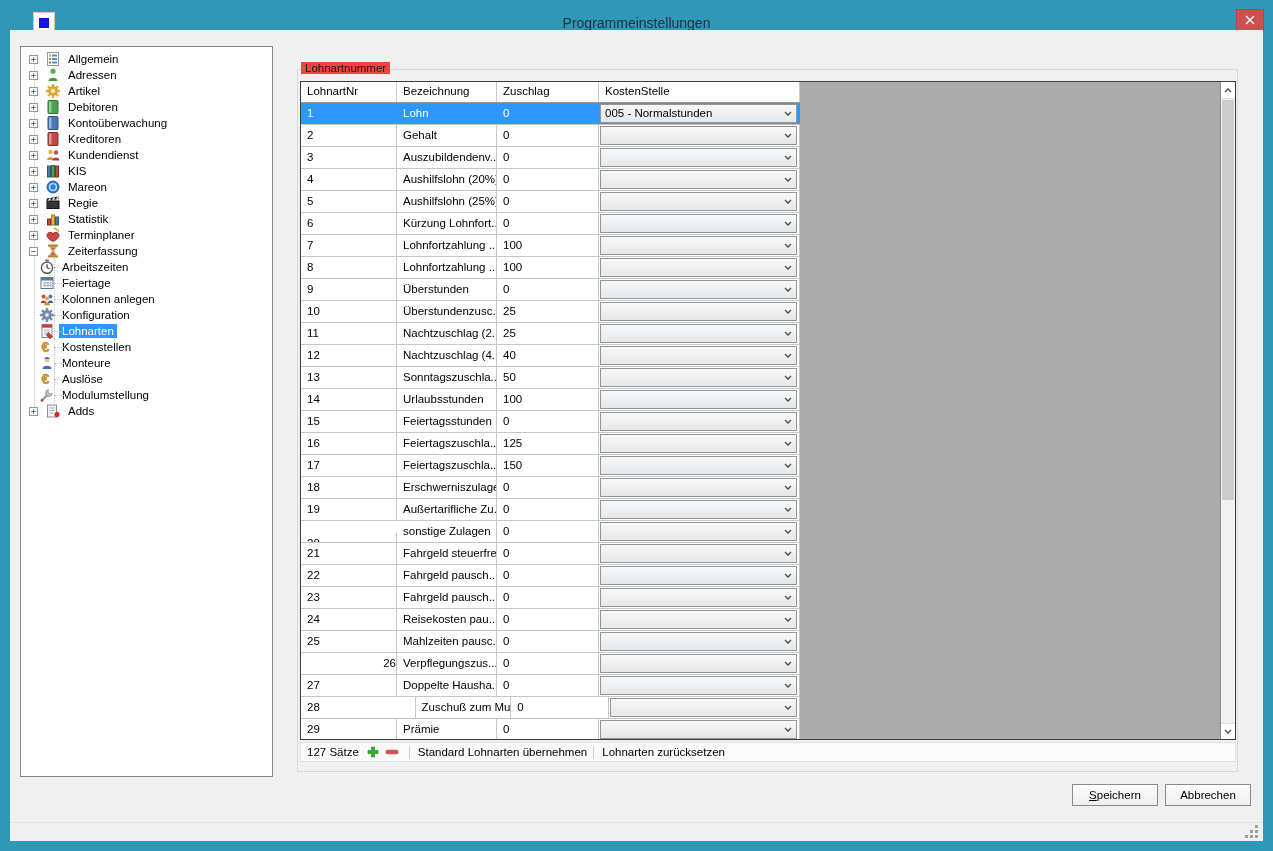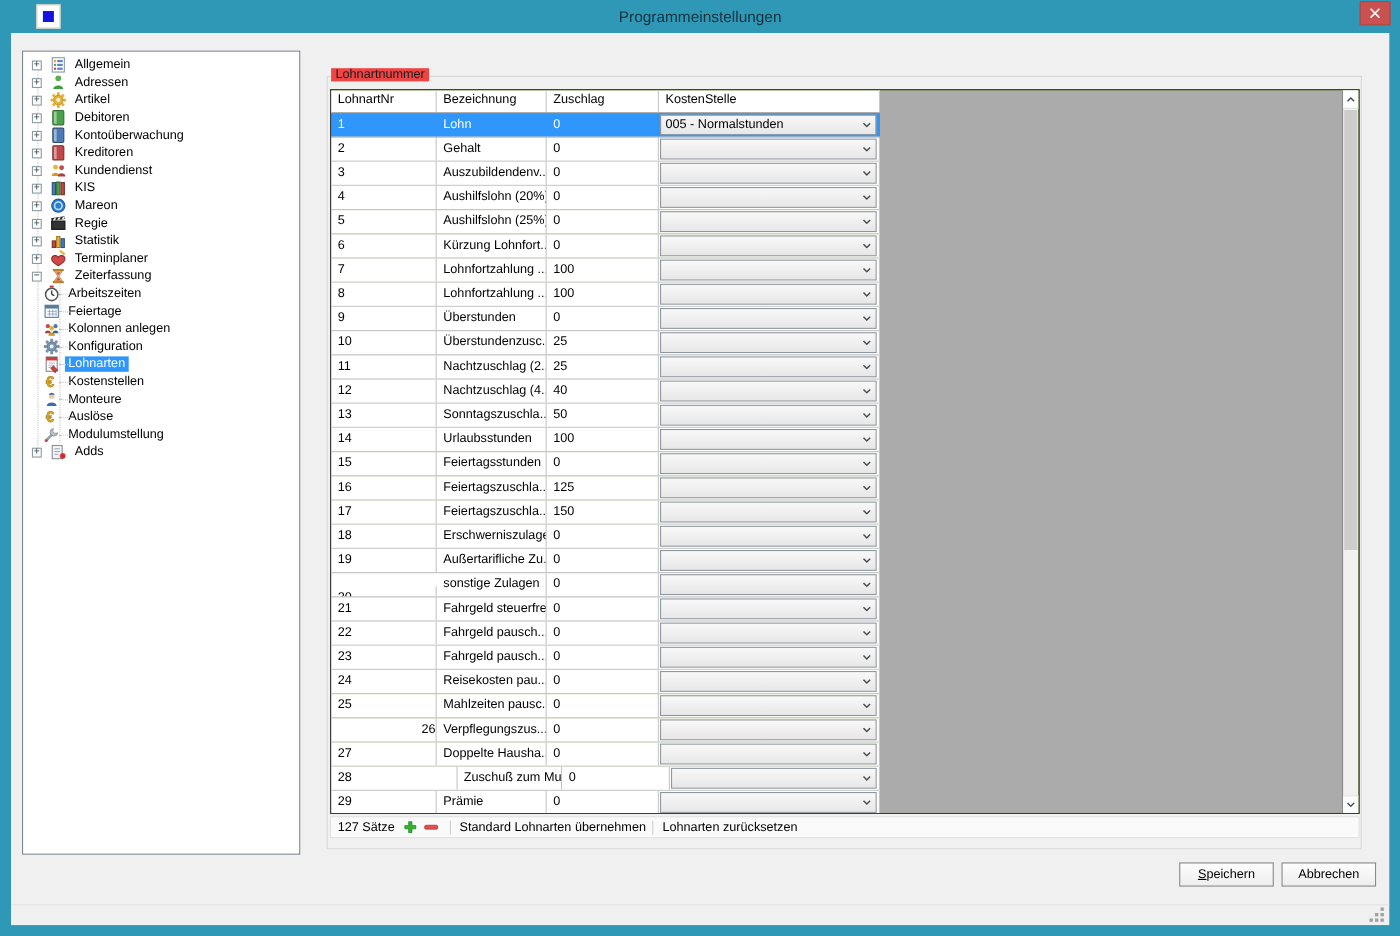--- a/index.html
+++ b/index.html
@@ -3,21 +3,21 @@
 <meta charset="utf-8">
 <style>
   html,body{margin:0;padding:0;}
   body{
     width:1273px;height:851px;position:relative;overflow:hidden;
     background:#2e98b6;
     font-family:"Liberation Sans","DejaVu Sans",sans-serif;
     -webkit-font-smoothing:antialiased;
   }
   
-  .titlebar{position:absolute;top:0;left:0;right:0;height:30px;}
+  .titlebar{position:absolute;top:8px;left:0;right:0;height:30px;}
   .app-icon{position:absolute;left:33px;top:4px;width:22px;height:22px;background:#fff;
     border:1px solid #d8cdb4;box-sizing:border-box;display:flex;align-items:center;justify-content:center;}
   .app-icon-inner{width:10px;height:10px;background:#1414dc;}
   .title{position:absolute;left:0;right:0;top:0;height:30px;line-height:30px;text-align:center;
     font-size:14px;color:#16333e;}
   .close-btn{position:absolute;right:9px;top:1px;width:28px;height:22px;background:#c85250;
     border:1px solid #b04846;box-sizing:border-box;display:flex;align-items:center;justify-content:center;cursor:pointer;}
   
   .content{position:absolute;top:30px;left:10px;right:10px;bottom:10px;background:#f0f0f0;}
   .footer-line{position:absolute;left:0;right:0;top:792px;height:1px;background:#e4e4e4;}
@@ -37,21 +37,21 @@
   .ticon{width:16px;height:16px;margin-right:4px;flex:0 0 auto;display:flex;align-items:center;justify-content:center;}
   .ticon svg{display:block;}
   .tlabel{font-size:11.5px;color:#000;padding:1px 3px;white-space:nowrap;}
   .tlabel.sel{background:#2f96fb;color:#fff;}
   
   .groupbox{position:absolute;left:287px;top:39px;width:941px;height:703px;
     border:1px solid #d9d9d9;box-sizing:border-box;}
   .gb-label{position:absolute;top:-8px;left:3px;background:#ef4444;padding:0 4px;font-size:11.5px;color:#1a1a1a;}
   
   .grid{position:absolute;left:2px;top:11px;width:936px;height:659px;box-sizing:border-box;
-    border:1px solid #3c3c3c;background:#4d7c0f;display:flex;overflow:hidden;}
+    border:1px solid #3c3c3c;background:#bef264;display:flex;overflow:hidden;}
   .grid-cols{width:499px;flex:0 0 auto;display:flex;flex-direction:column;}
   .grid-header{display:flex;height:21px;flex:0 0 auto;background:#fff;border-bottom:1px solid #9a9a9a;box-sizing:border-box;}
   .h-cell{box-sizing:border-box;border-right:1px solid #c9c9c9;padding-left:6px;font-size:11.5px;
     line-height:19px;color:#000;overflow:hidden;white-space:nowrap;}
   .grid-rows{flex:1;overflow:hidden;}
   .t-row{display:flex;height:22px;box-sizing:border-box;border-bottom:1px solid #c6c6c6;background:#fff;}
   .t-cell{box-sizing:border-box;border-right:1px solid #c6c6c6;padding-left:6px;font-size:11.5px;
     line-height:20px;color:#000;overflow:hidden;white-space:nowrap;}
   .t-row.sel{background:#2f96fb;}
   .t-row.sel .t-cell{color:#fff;border-right-color:#2f96fb;}

